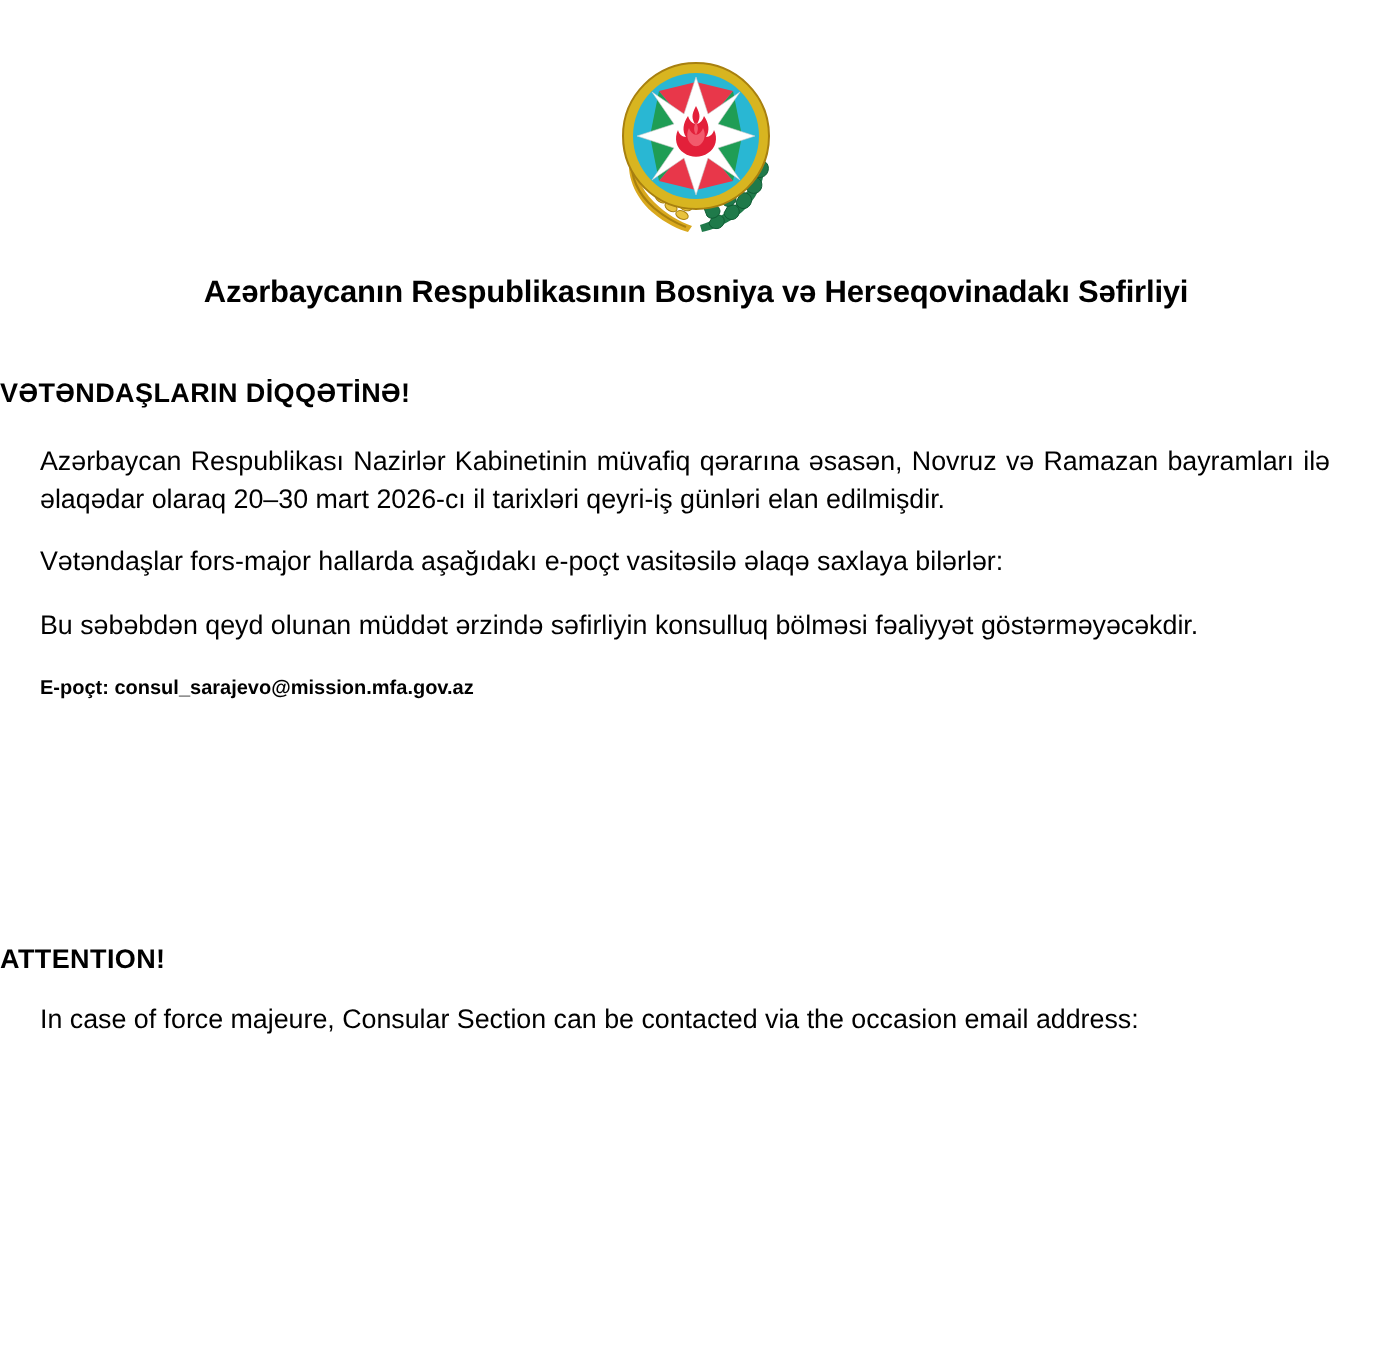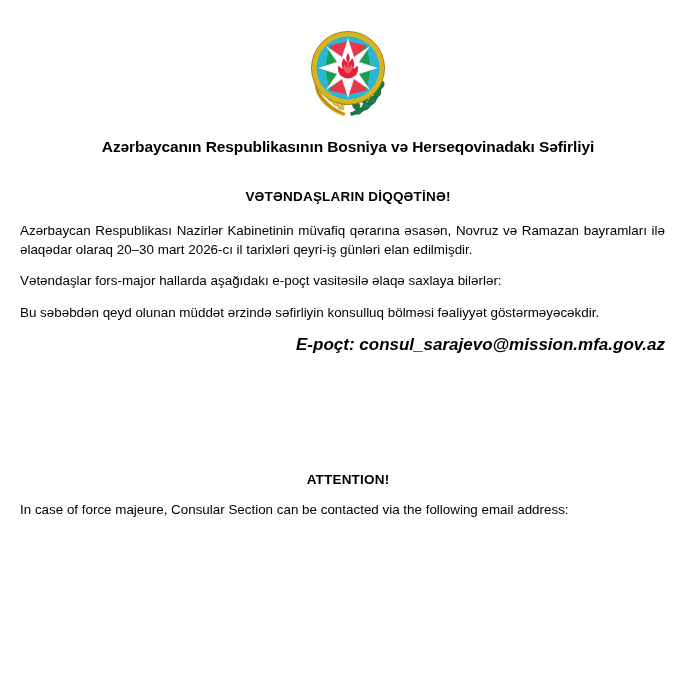--- a/index.html
+++ b/index.html
@@ -42,21 +42,20 @@
     text-align: center;
     font-size: 15.5px;
     font-weight: bold;
     letter-spacing: -0.1px;
     color: #000000;
   }
 
   
   .section-heading {
     margin: 33px 0 0 0;
-    text-align: center;
     font-size: 13.5px;
     font-weight: bold;
     letter-spacing: 0.2px;
   }
   .section-heading.en {
     margin-top: 0;
   }
 
   
   .body-block {
@@ -67,25 +66,24 @@
     font-size: 13.4px;
     line-height: 18.6px;
     text-align: justify;
     text-justify: inter-word;
   }
   .para + .para {
     margin-top: 13px;
   }
   .email-line {
     margin: 13px 0 0 0;
-    font-size: 17px;
+    font-size: 10px;
     font-weight: bold;
-    font-style: italic;
     line-height: 19px;
-    text-align: right;
+    text-align: left;
   }
 
   
   .gap-az-top   { height: 18px; }
   .gap-mid      { height: 118px; }
   .gap-en-head  { height: 14px; }
 
   .en-section { padding-top: 0; }
 </style>
 </head>
@@ -171,17 +169,17 @@
   </div>
 
   <div class="gap-mid"></div>
 
   <div class="en-section">
     <h2 class="section-heading en">ATTENTION!</h2>
 
     <div class="gap-en-head"></div>
 
     <div class="body-block">
-      <p class="para">In case of force majeure, Consular Section can be contacted via the following email address:</p>
+      <p class="para">In case of force majeure, Consular Section can be contacted via the occasion email address:</p>
     </div>
   </div>
 
 </div>
 
 </body></html>

